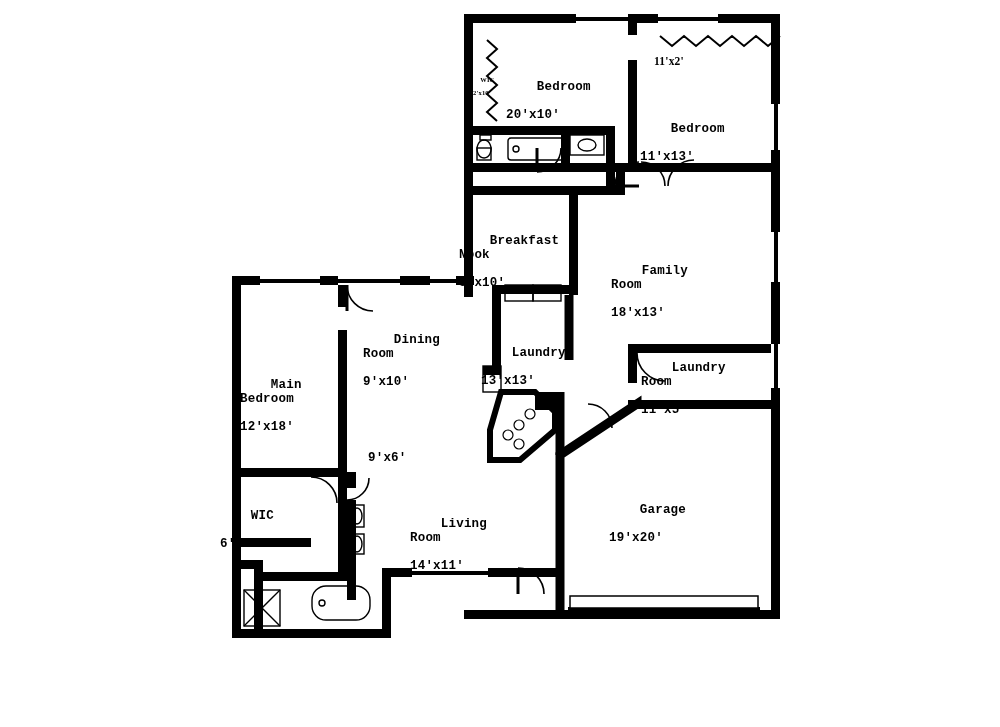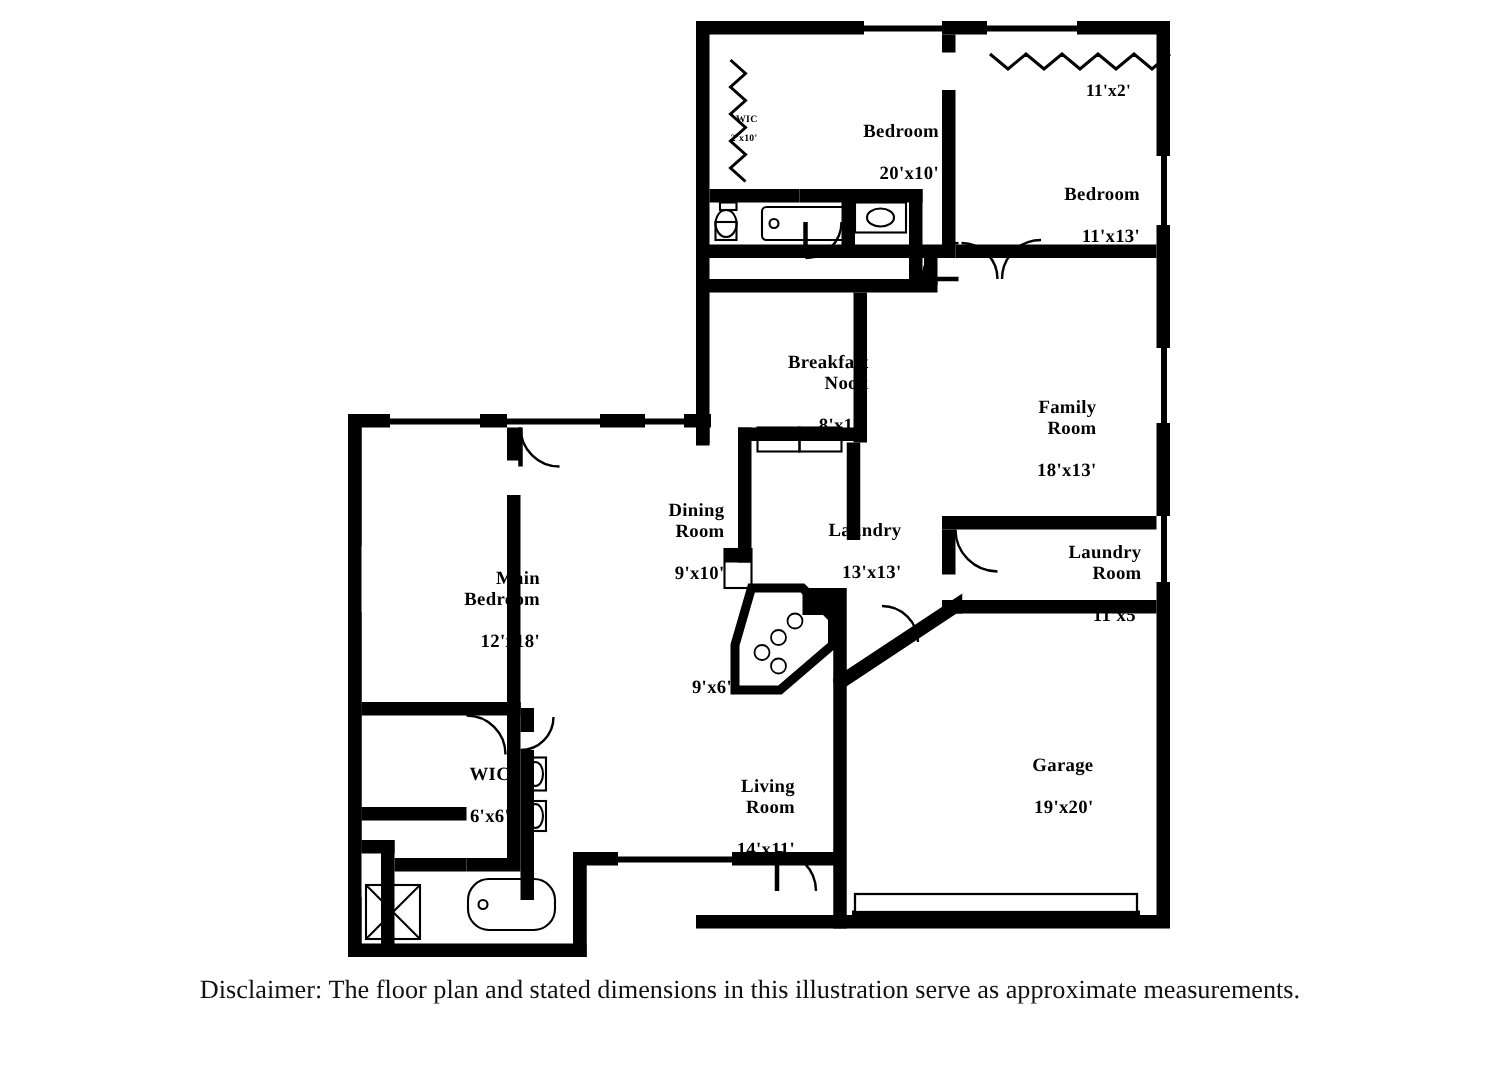--- a/index.html
+++ b/index.html
@@ -10,31 +10,31 @@
     overflow:hidden;
     position:relative;
   }
   #plan{
     position:absolute;
     left:0;top:0;
     width:1000px;height:727px;
   }
   .room-label{
     position:absolute;
-    text-align:right;
+    text-align:left;
     font-family:"Liberation Serif", serif;
     font-weight:bold;
     color:#000;
     line-height:1.12;
     white-space:pre;
     letter-spacing:0.2px;
   }
   .room-label .dim{display:block;}
   .sz-11{font-size:11.5px;}
-  .sz-12{font-size:12.5px;}
+  .sz-12{font-size:12.5px;font-family:Liberation Mono, monospace;}
   .sz-7{font-size:6.5px;line-height:1.05;}
   #disclaimer{
     position:absolute;
     left:0;
     top:648px;
     width:1000px;
     text-align:center;
     font-family:"Liberation Serif", serif;
     font-size:17.5px;
     color:#111;
@@ -299,14 +299,13 @@
   </div>
 
   <div class="room-label sz-12" style="left:410px;top:503px;width:120px;">
     <span>Living
 Room</span>
     <span class="dim">14'x11'</span>
   </div>
 </div>
 
 <div id="disclaimer">
-  <div>Disclaimer: The floor plan and stated dimensions in this illustration serve as approximate measurements.</div>
 </div>
 
 </body></html>

